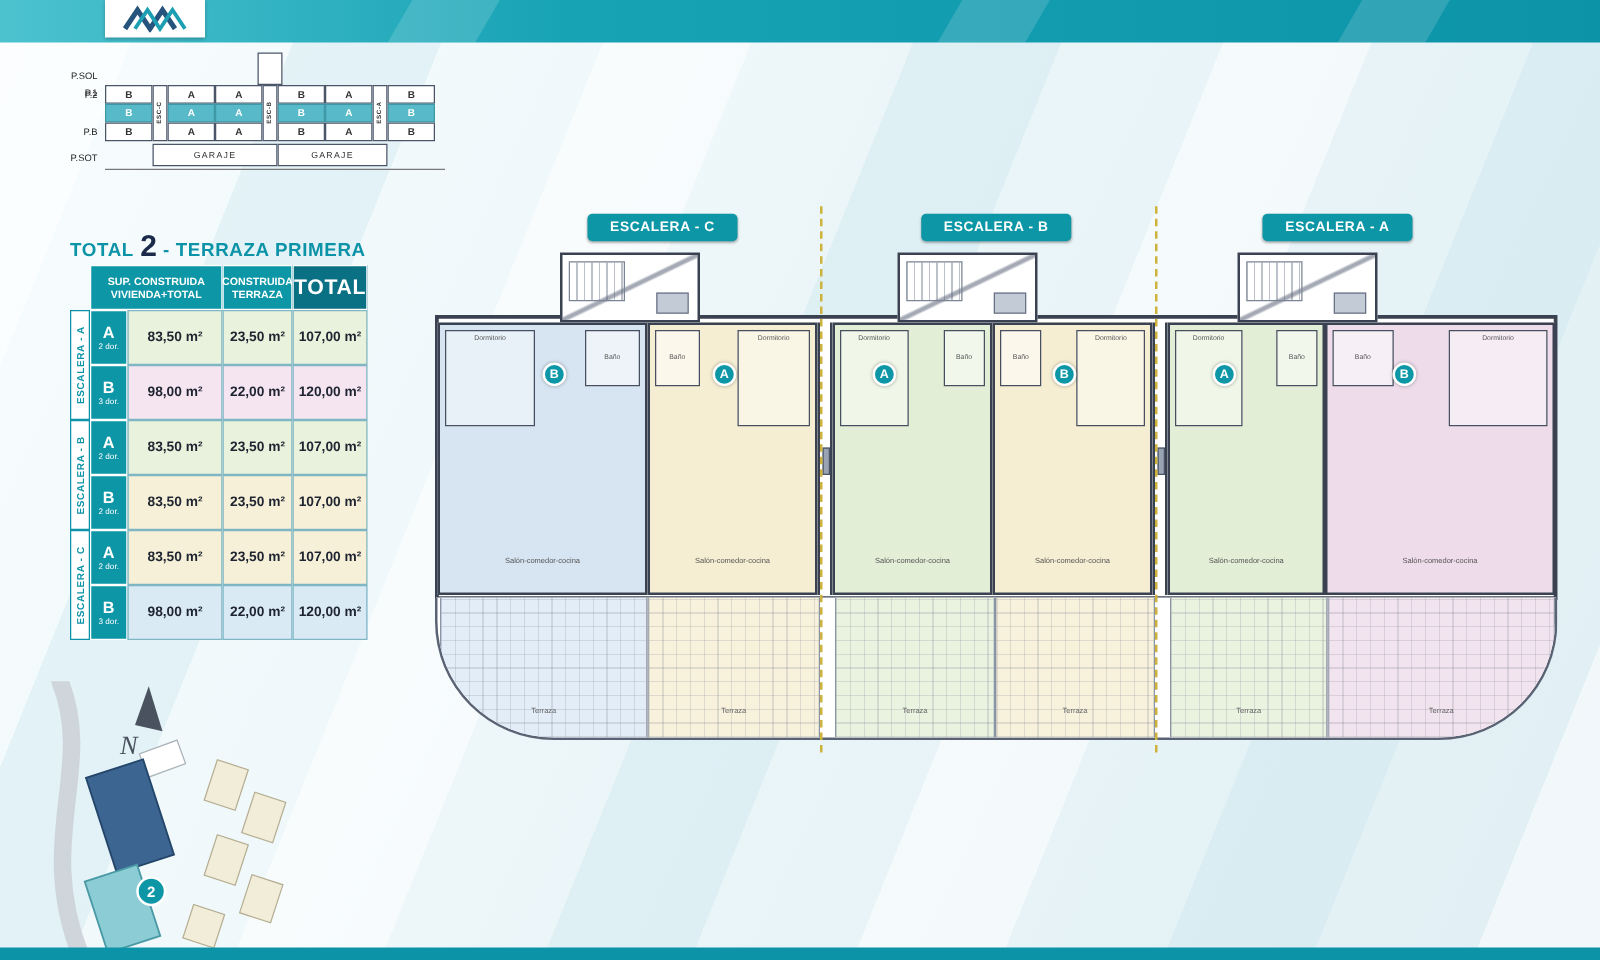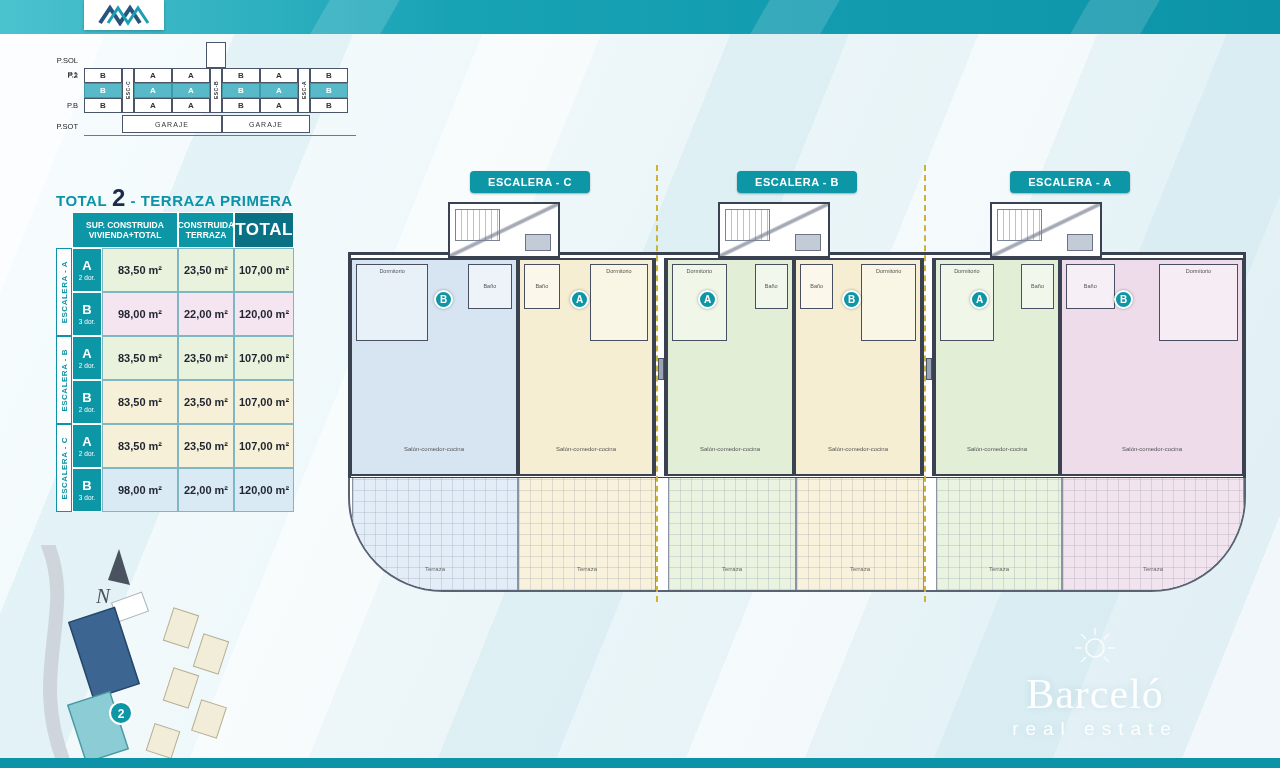--- a/index.html
+++ b/index.html
@@ -351,31 +351,15 @@
     </g>
     <rect x="96" y="52" width="32" height="20" fill="#ffffff" stroke="#aab2ba" transform="rotate(-20 112 62)"></rect>
     <rect x="62" y="68" width="48" height="80" fill="#3c6591" stroke="#24466b" stroke-width="1.5" transform="rotate(-18 86 108)"></rect>
     <rect x="58" y="152" width="44" height="60" fill="#8ccdd5" stroke="#4a9aa6" stroke-width="1.5" transform="rotate(-18 80 182)"></rect>
     <circle cx="103" cy="168" r="11" fill="#0d96a6" stroke="#ffffff" stroke-width="2"></circle>
     <text x="103" y="172.5" text-anchor="middle" font-size="12" font-weight="bold" fill="#ffffff" font-family="Liberation Sans, sans-serif">2</text>
     <polygon points="101,4 112,40 90,35" fill="#49525e"></polygon>
     <text x="78" y="58" font-size="21" font-style="italic" fill="#49525e" font-family="Liberation Serif, serif">N</text>
   </svg>
 
-  <div class="wm">
-    <svg width="44" height="40" viewBox="0 0 44 40" style="opacity:.9">
-      <circle cx="22" cy="22" r="9" fill="none" stroke="#ffffff" stroke-width="1.6"></circle>
-      <g stroke="#ffffff" stroke-width="1.4">
-        <line x1="22" y1="2" x2="22" y2="9"></line>
-        <line x1="36" y1="8" x2="31" y2="13"></line>
-        <line x1="8" y1="8" x2="13" y2="13"></line>
-        <line x1="42" y1="22" x2="35" y2="22"></line>
-        <line x1="2" y1="22" x2="9" y2="22"></line>
-        <line x1="36" y1="36" x2="31" y2="31"></line>
-        <line x1="8" y1="36" x2="13" y2="31"></line>
-      </g>
-    </svg>
-    <div class="wm-name">Barceló</div>
-    <div class="wm-tag">real estate</div>
-  </div>
 
   <div class="bottom-bar"></div>
 </div>
 
 </body></html>

